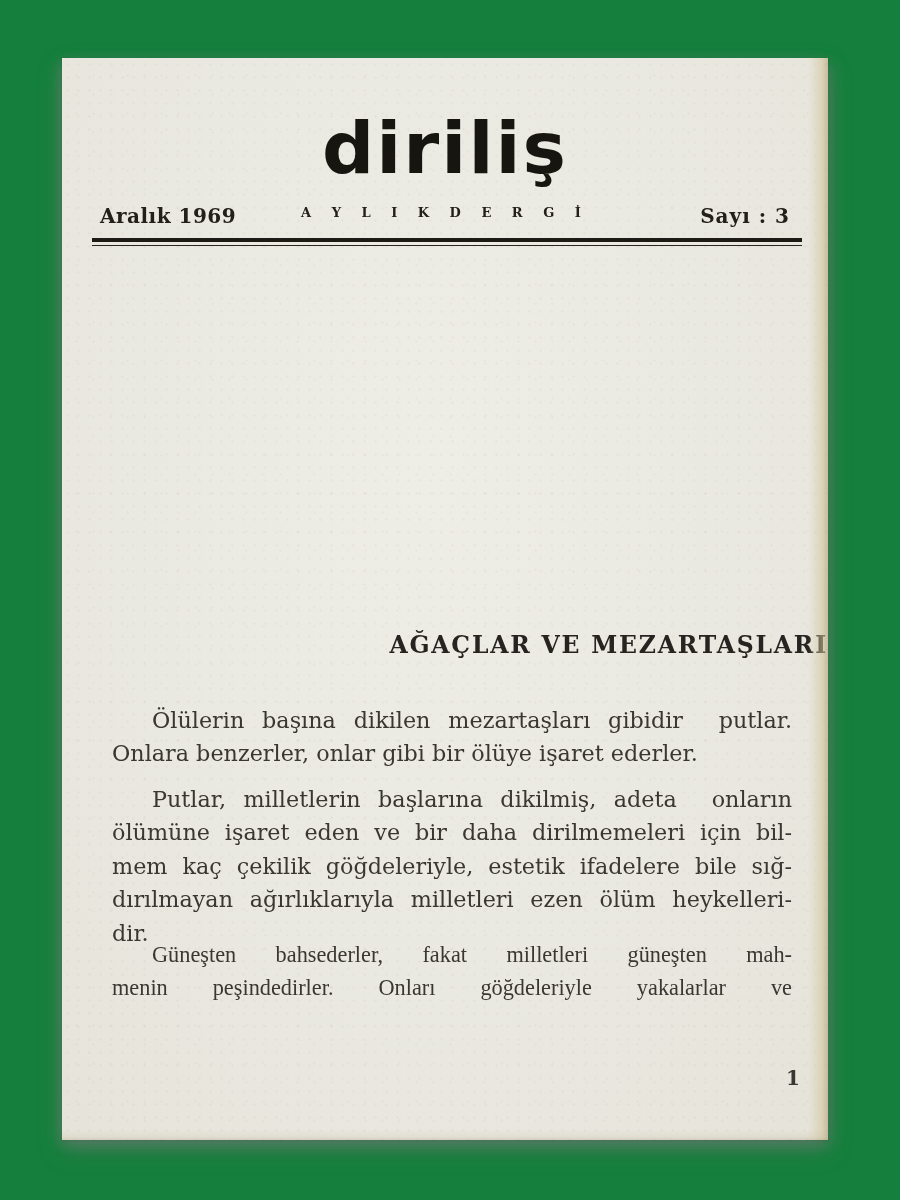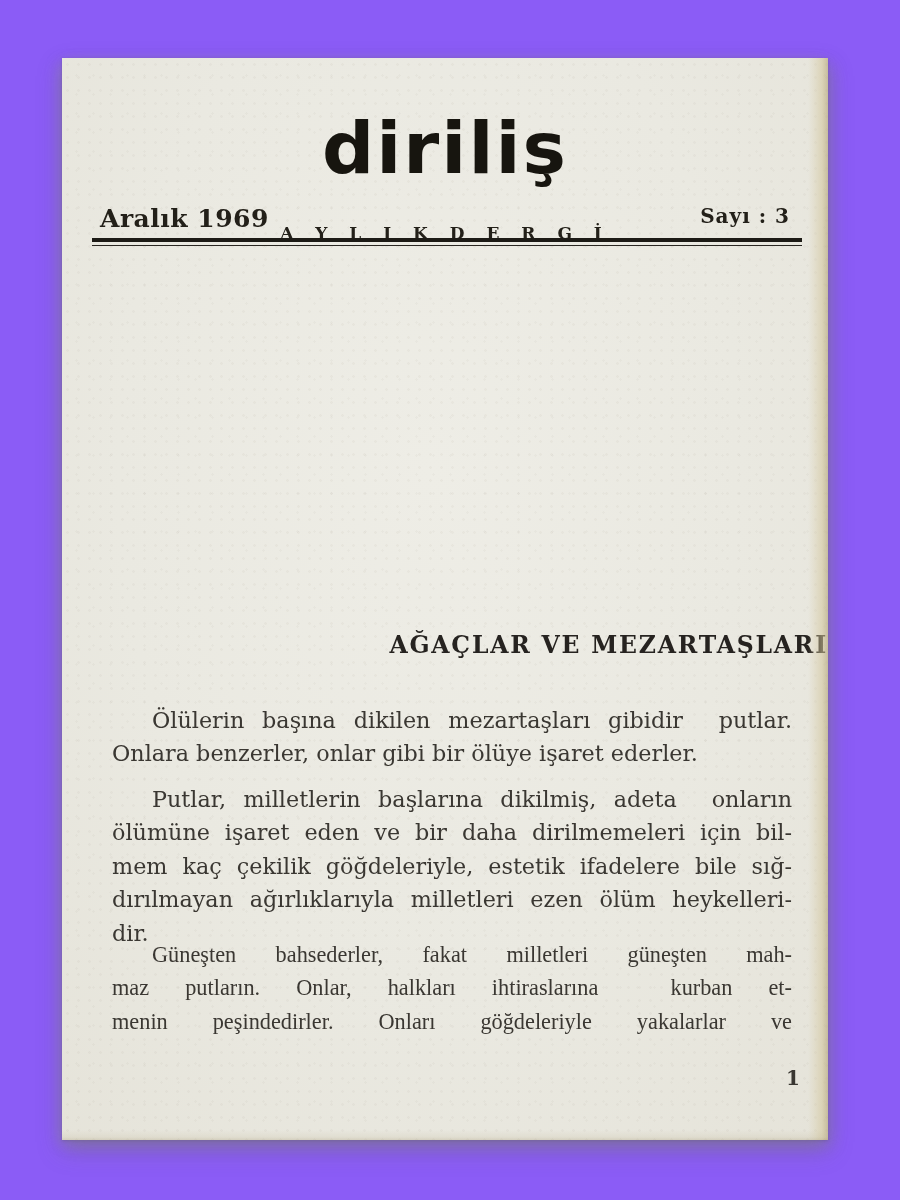--- a/index.html
+++ b/index.html
@@ -8,21 +8,21 @@
     background: #ffffff;
     width: 900px;
     height: 1200px;
     overflow: hidden;
     font-family: "DejaVu Serif", serif;
   }
   .stage {
     position: relative;
     width: 900px;
     height: 1200px;
-    background: #8b5cf6;
+    background: #15803d;
   }
   
   .paper {
     position: absolute;
     left: 62px;
     top: 58px;
     width: 766px;
     height: 1082px;
     background:
       radial-gradient(ellipse at 48% 38%, #eeede6 0%, #eae9e1 55%, #e5e3d9 100%);
@@ -94,29 +94,29 @@
     left: 36px;
     right: 36px;
     height: 26px;
     font-weight: bold;
     color: #232019;
   }
   .header-date {
     position: absolute;
     left: 2px;
     top: 0;
-    font-size: 25px;
+    font-size: 20px;
     letter-spacing: 0.5px;
   }
   .header-type {
     position: absolute;
     left: 50%;
-    top: 19px;
+    top: 1px;
     transform: translateX(-50%);
-    font-size: 17px;
+    font-size: 13px;
     letter-spacing: 8px;
     white-space: nowrap;
   }
   .header-issue {
     position: absolute;
     right: 2px;
     top: 0;
     font-size: 20px;
     letter-spacing: 1px;
     text-align: center;
@@ -200,21 +200,20 @@
     <div class="body-par p2">
       <div class="line jl indent">Putlar, milletlerin başlarına dikilmiş, adeta  onların</div>
       <div class="line jl">ölümüne işaret eden ve bir daha dirilmemeleri için bil-</div>
       <div class="line jl">mem kaç çekilik göğdeleriyle, estetik ifadelere bile sığ-</div>
       <div class="line jl">dırılmayan ağırlıklarıyla milletleri ezen ölüm heykelleri-</div>
       <div class="line">dir.</div>
     </div>
 
     <div class="body-par p3">
       <div class="line jl indent">Güneşten bahsederler, fakat milletleri güneşten mah-</div>
-      <div class="line jl">maz putların. Onlar, halkları ihtiraslarına  kurban et-</div>
       <div class="line jl">menin peşindedirler. Onları göğdeleriyle yakalarlar ve</div>
     </div>
 
     <div class="page-number">1</div>
 
     <div class="edge-right"></div>
     <div class="edge-bottom"></div>
   </div>
 </div>
 

